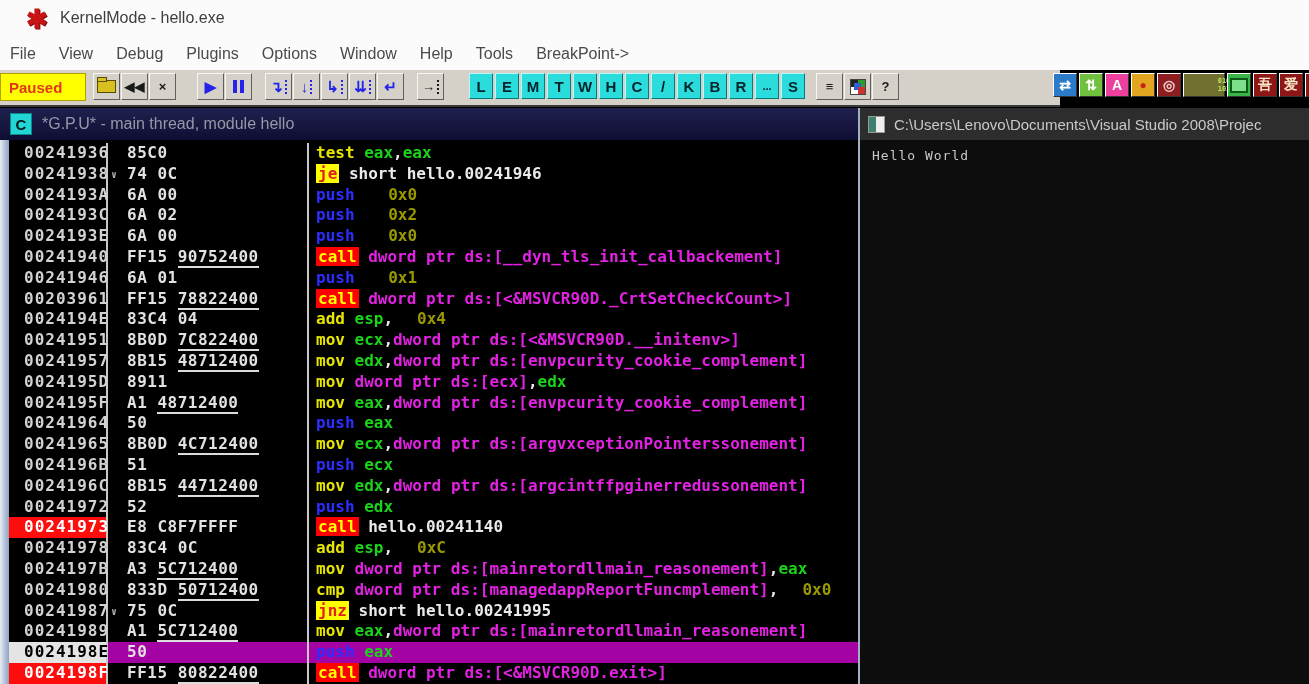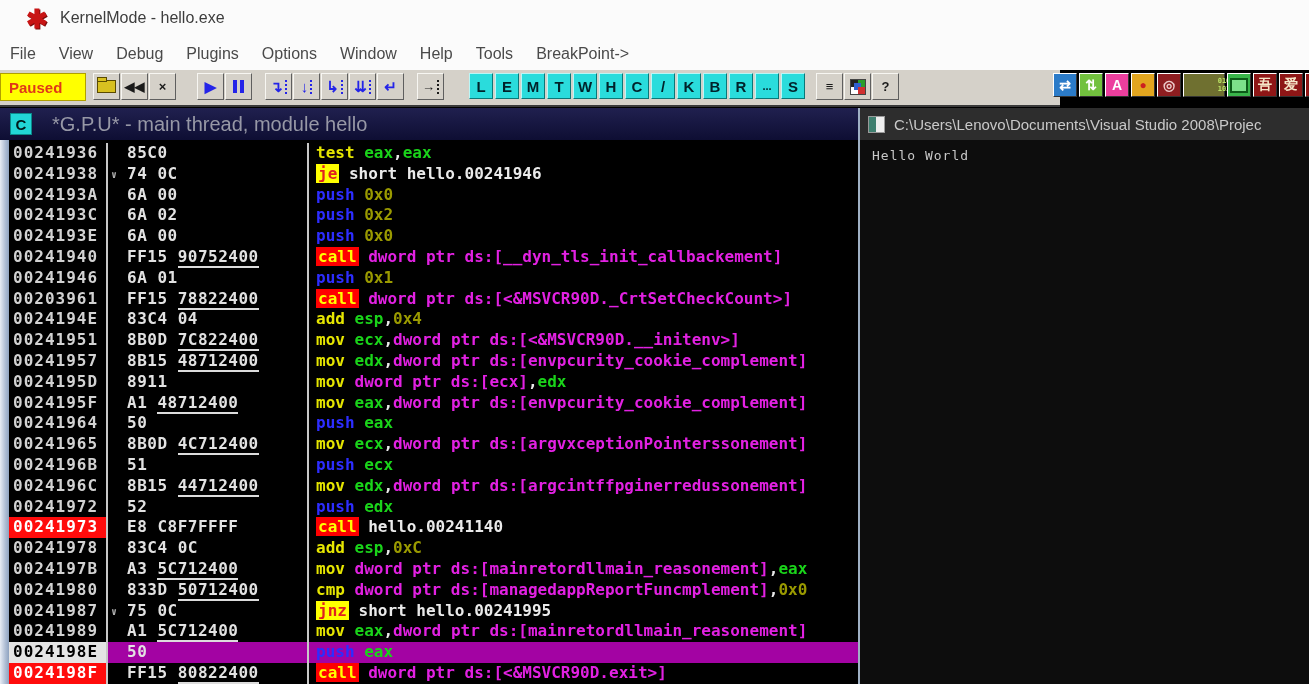--- a/index.html
+++ b/index.html
@@ -50,39 +50,39 @@
         border:1px solid;border-color:#ffffff #333 #333 #ffffff;box-sizing:border-box;}
   .bin{font-family:"DejaVu Sans Mono",monospace;font-size:7px;line-height:8px;font-weight:bold;}
   .scr{width:14px;height:11px;border:2px solid #0c5a18;background:#7de08a;}
   
   #cpu-win{position:absolute;left:0;top:108px;width:858px;height:576px;}
   #cpu-title{height:32px;background:linear-gradient(#20204f,#0e0e33);display:flex;
              align-items:center;padding-left:10px;}
   #cpu-c-icon{width:20px;height:20px;background:#22d6d6;color:#001a1a;font-weight:bold;
               font-size:15px;display:flex;align-items:center;justify-content:center;
               border:1px solid #0a8a8a;}
-  #cpu-title-text{margin-left:20px;color:#9798a6;font-size:20px;}
+  #cpu-title-text{margin-left:10px;color:#9798a6;font-size:16px;}
   #cpu-body{position:relative;height:544px;background:#000;overflow:hidden;}
   #cpu-edge{position:absolute;left:0;top:0;width:9px;height:544px;
             background:linear-gradient(90deg,#e7ecf4,#aebdd4 60%,#8fa3c0);}
   #rows{position:absolute;left:9px;top:3px;right:0;
         font-family:"DejaVu Sans Mono",monospace;font-weight:bold;font-size:16px;}
   .row{display:flex;height:20.81px;line-height:20.8px;white-space:pre;}
-  .addr{flex:none;width:99px;padding-left:4px;letter-spacing:1px;color:#d2d2d2;
+  .addr{flex:none;width:99px;padding-left:15px;letter-spacing:1px;color:#d2d2d2;
         border-right:2px solid #c8c8c8;box-sizing:border-box;}
   .addr.bp{background:#ff0c0c;color:#ffffff;}
   .addr.cur{background:#e4e4e4;color:#000000;}
   .bytes{flex:none;width:201px;padding-left:19px;letter-spacing:0.5px;color:#e2e2e2;
          border-right:2px solid #c8c8c8;box-sizing:border-box;position:relative;}
   .bytes .u{border-bottom:2px solid #dcdcdc;margin-top:27px;}
   .jarrow{position:absolute;left:3px;top:1px;font-size:10px;color:#b0b0b0;letter-spacing:0;}
   .instr{flex:1;padding-left:7px;}
   .row.sel .bytes,.row.sel .instr{background:#a303a3;}
   .tk-mn{color:#e6e600;}  .tk-push{color:#2d2dff;}  .tk-reg{color:#1ad41a;}
-  .tk-imm{color:#9a9a00;} .tk-mem{color:#e221e2;}   .tk-t{color:#eaeaea;}
+  .tk-imm{color:#9a9a00;margin-left:24px;} .tk-mem{color:#e221e2;}   .tk-t{color:#eaeaea;}
   .tk-sep{color:#eaeaea;}
   .tk-jcc{color:#e02020;background:#ffff00;padding:0 2px;}
   .tk-call{color:#ffff00;background:#ff0000;padding:0 2px;}
   
   #con-win{position:absolute;left:858px;top:108px;width:451px;height:576px;border-left:2px solid #9fb0c4;box-sizing:border-box;}
   #con-title{height:32px;background:#2d2d2d;display:flex;align-items:center;padding-left:8px;}
   #con-icon{width:15px;height:15px;background:linear-gradient(90deg,#3f7f6f 50%,#efefef 50%);
             border:1px solid #9a9a9a;}
   #con-title-text{margin-left:9px;color:#c9c9c9;font-size:15px;white-space:nowrap;}
   #con-body{height:544px;background:#0d0d0d;padding:6px 12px;box-sizing:border-box;}

